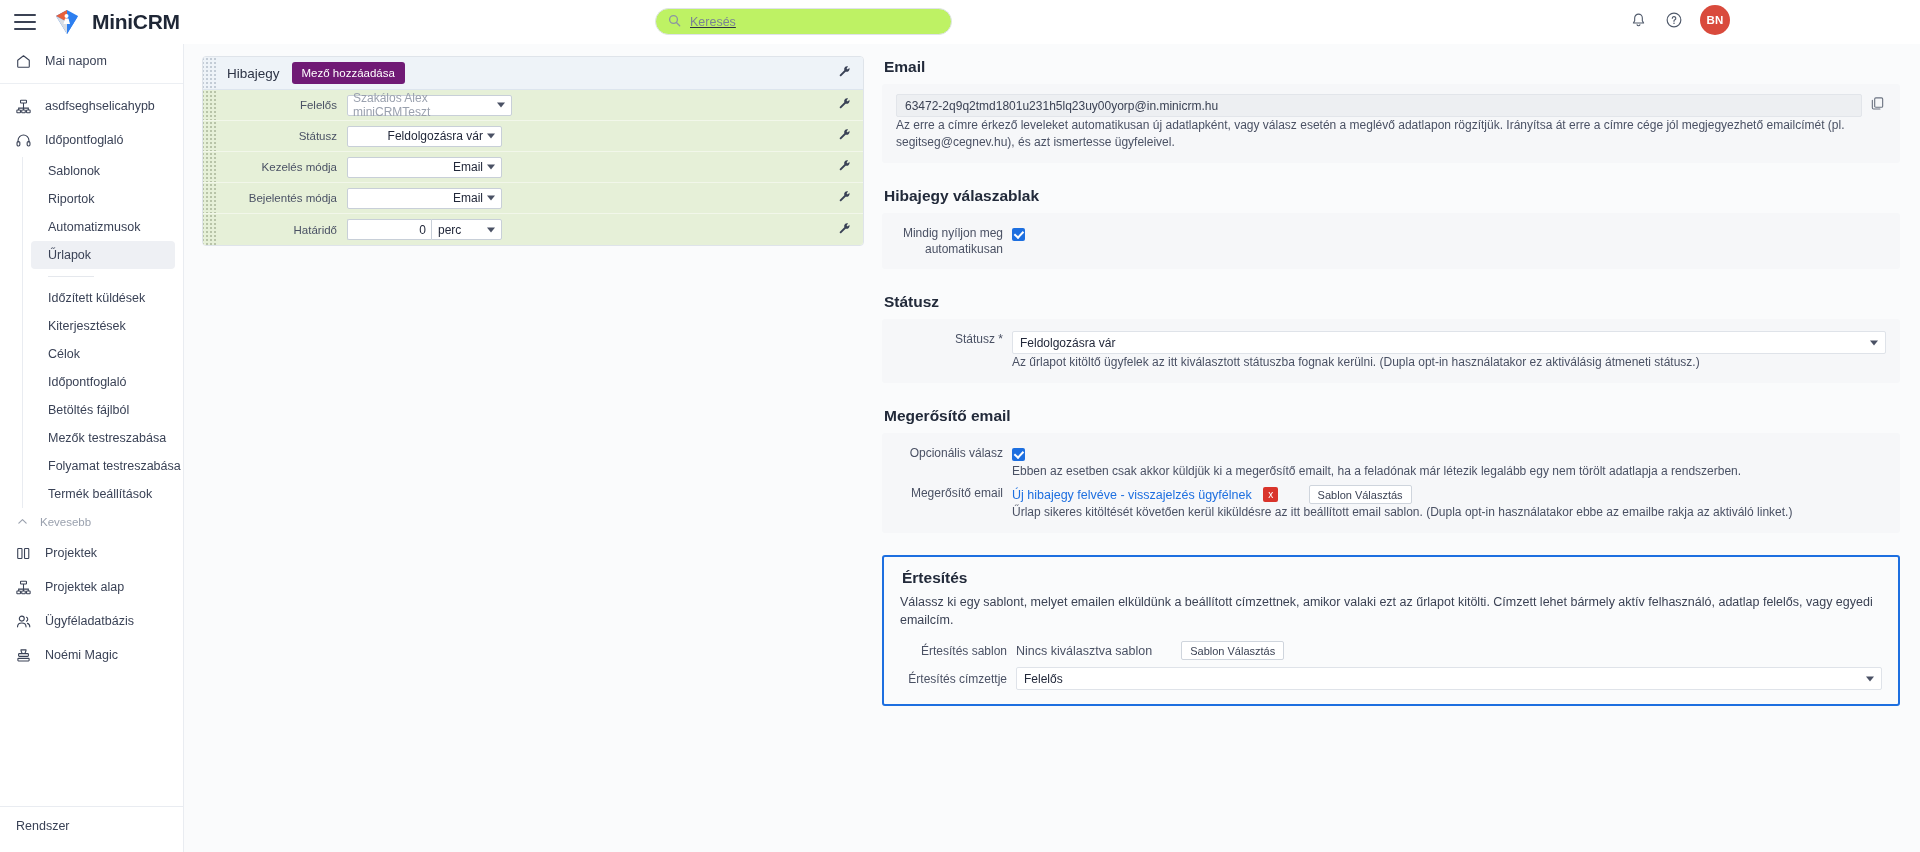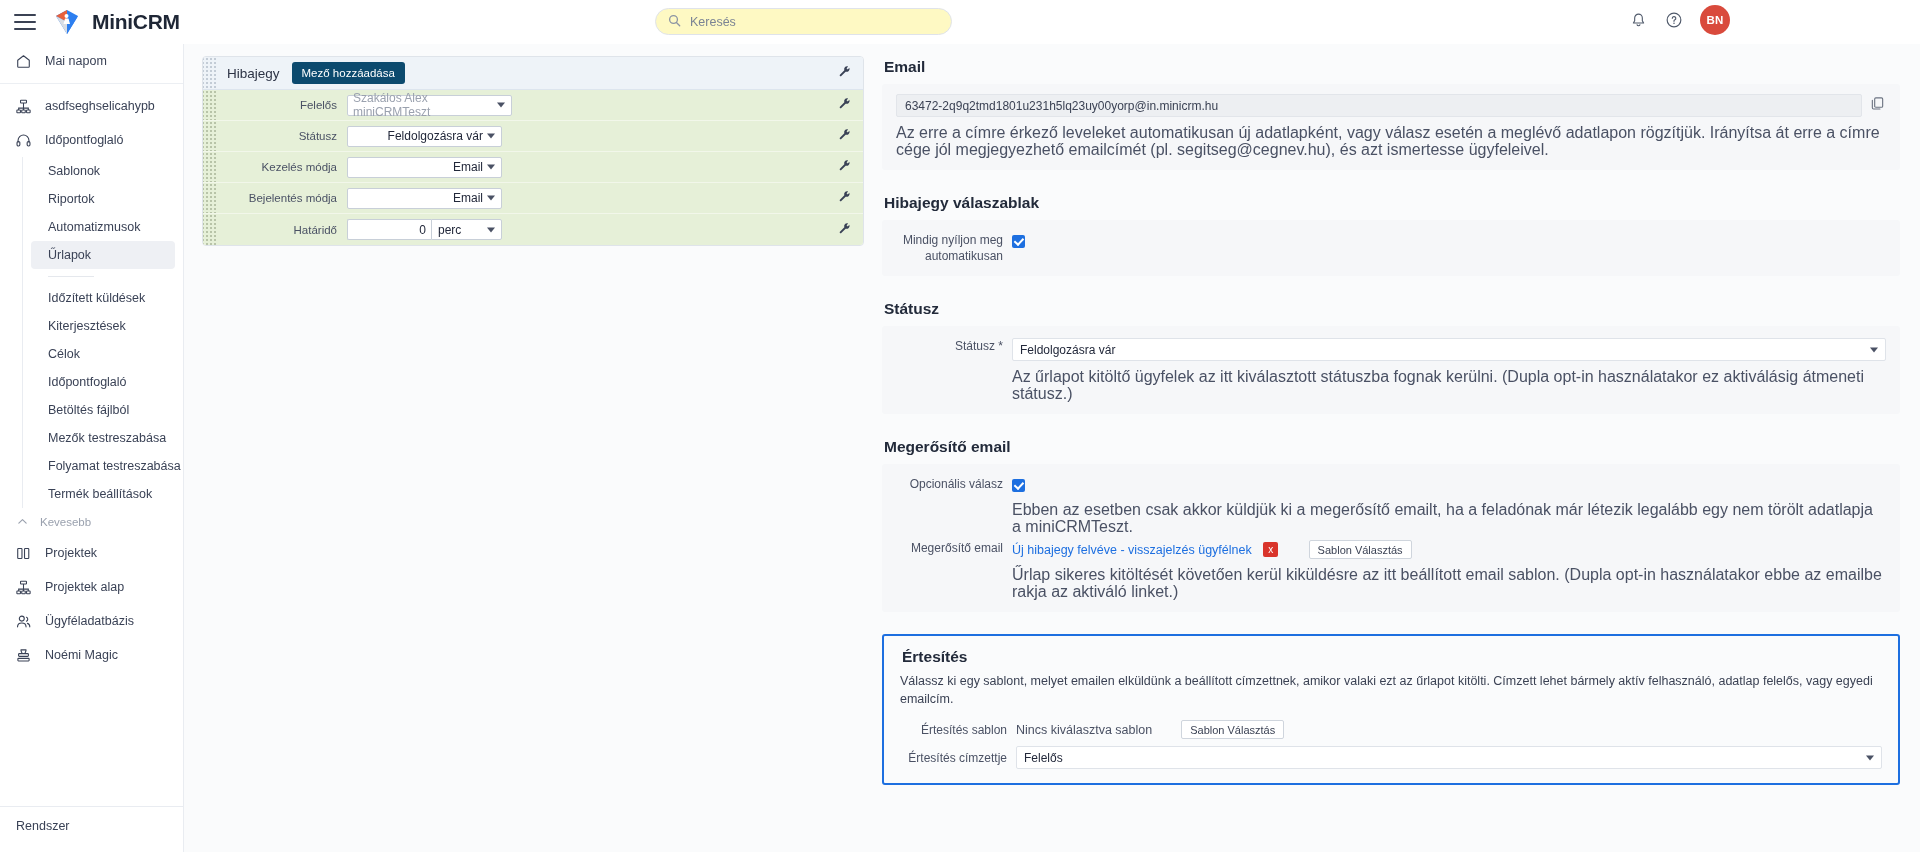--- a/index.html
+++ b/index.html
@@ -31,23 +31,24 @@
   .hamburger i { display:block; height: 2px; background: #3b4254; border-radius: 1px; }
   .brand { display: flex; align-items: center; gap: 10px; }
   .logo-mark { width: 30px; height: 30px; position: relative; }
   .brand-text {
     font-size: 21px; font-weight: bold; letter-spacing: -0.3px; color: #1f2736;
   }
   .search-wrap {
     position: absolute; left: 655px; top: 8px;
     width: 297px; height: 27px;
     border: 1px solid #dfe3ea; border-radius: 14px;
-    background: #fef9c3;
+    background: #bef264;
     display: flex; align-items: center; gap: 7px;
     padding: 0 12px;
+    text-decoration: underline;
   }
   .search-wrap input {
     border: none; outline: none; background: transparent;
     font-size: 12.5px; color: #6b7280;
     font-family: "Liberation Sans", sans-serif;
     width: 100%;
   }
   .search-wrap input::placeholder { color: #7b8494; }
   .top-right {
     position: absolute; right: 14px; top: 5px;
@@ -128,21 +129,21 @@
   .grip {
     width: 14px; height: 100%;
     background-image: radial-gradient(#c3ccd6 1px, transparent 1px);
     background-size: 4px 4px; background-position: 2px 4px;
     flex: 0 0 14px;
   }
   .builder-title {
     font-size: 13.5px; color: #2c3345; margin-left: 10px; margin-right: 12px;
   }
   .add-field-btn {
-    background: #0c4a6e; color: #fff; border: none;
+    background: #701a75; color: #fff; border: none;
     font-size: 11.5px; padding: 5px 10px; border-radius: 3px;
     cursor: pointer; font-family: "Liberation Sans", sans-serif;
   }
   .wrench {
     position: absolute; right: 12px; top: 50%; transform: translateY(-50%);
     cursor: pointer;
   }
   .frow {
     display: flex; align-items: center;
     height: 31px; background: #e6f0d8;
@@ -200,21 +201,21 @@
   }
   .email-readonly {
     width: 100%; height: 23px;
     background: #edeff2; border: 1px solid #e2e5ea; border-radius: 2px;
     font-size: 12px; color: #3b4254;
     padding: 0 8px; display: flex; align-items: center;
   }
   .email-row { display: flex; align-items: center; gap: 8px; }
   .copy-btn { cursor: pointer; flex: 0 0 16px; }
   .help {
-    font-size: 16px; color: #4a5164; line-height: 17px; margin-top: 7px;
+    font-size: 12px; color: #4a5164; line-height: 17px; 
   }
   .kv { display: flex; align-items: flex-start; margin-top: 2px; }
   .kv-label {
     width: 116px; flex: 0 0 116px; text-align: right; padding-right: 9px;
     font-size: 12px; color: #4a5164; line-height: 16px;
   }
   .kv-body { flex: 1; min-width: 0; }
   .cbx {
     width: 13px; height: 13px; border-radius: 2px;
     background: #1d6fe0; position: relative; display: inline-block;
@@ -604,21 +605,21 @@
           </div>
         </div>
       </div>
 
       <h2 class="sec-title sp">Megerősítő email</h2>
       <div class="panel">
         <div class="kv">
           <div class="kv-label">Opcionális válasz</div>
           <div class="kv-body">
             <span class="cbx"></span>
-            <div class="help">Ebben az esetben csak akkor küldjük ki a megerősítő emailt, ha a feladónak már létezik legalább egy nem törölt adatlapja a miniCRMTeszt.</div>
+            <div class="help">Ebben az esetben csak akkor küldjük ki a megerősítő emailt, ha a feladónak már létezik legalább egy nem törölt adatlapja a rendszerben.</div>
           </div>
         </div>
         <div class="kv" style="margin-top:5px;">
           <div class="kv-label">Megerősítő email</div>
           <div class="kv-body">
             <span class="tmpl-link">Új hibajegy felvéve - visszajelzés ügyfélnek</span>
             <span class="chip-x">x</span>
             <span class="ghost-btn">Sablon Választás</span>
             <div class="help">Űrlap sikeres kitöltését követően kerül kiküldésre az itt beállított email sablon. (Dupla opt-in használatakor ebbe az emailbe rakja az aktiváló linket.)</div>
           </div>

